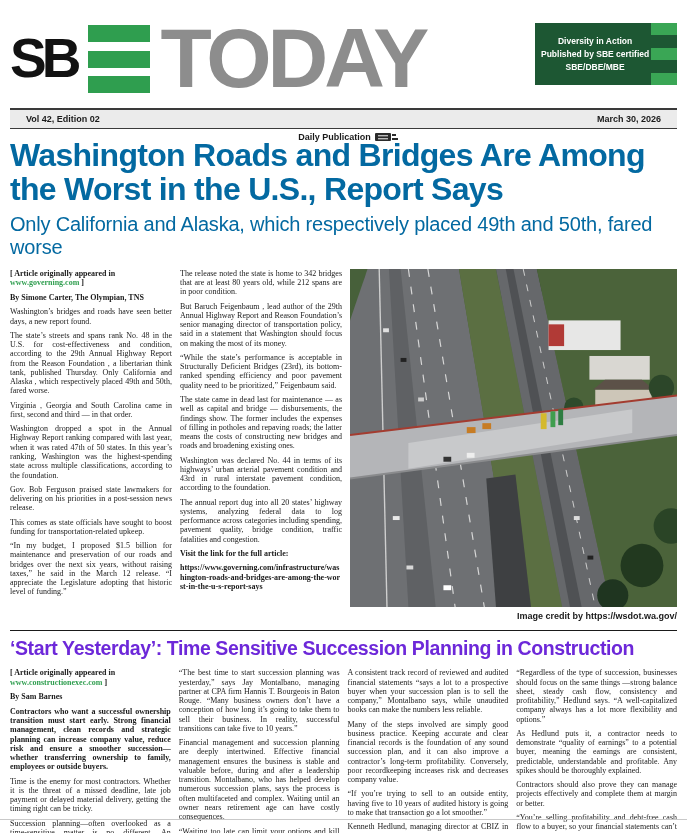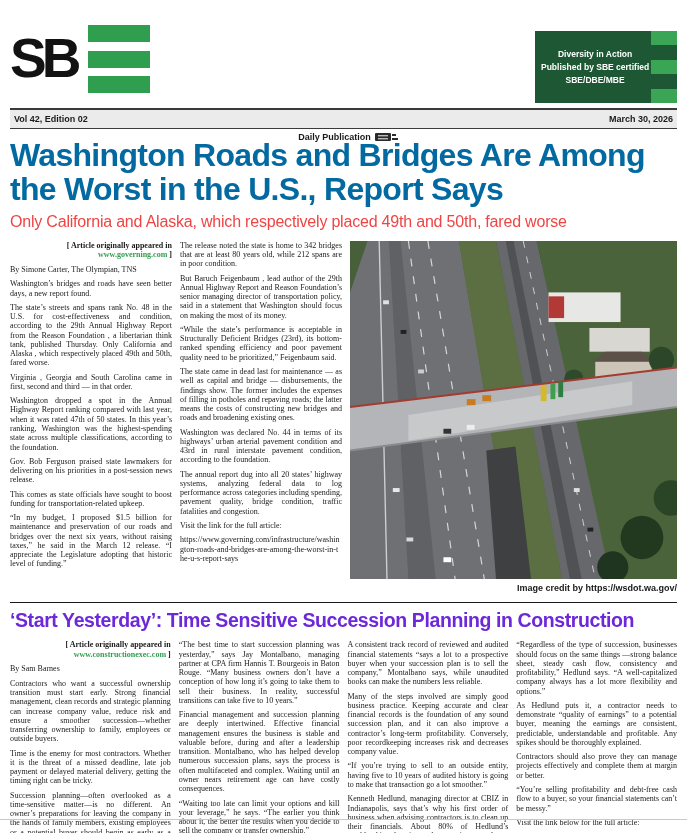--- a/index.html
+++ b/index.html
@@ -7,41 +7,41 @@
   body { font-family:"Liberation Serif", serif; color:#1a1a1a; }
   .page { width:687px; height:833px; background:#fff; overflow:hidden; padding:20px 10px 0 10px; position:relative; }
 
   
   .masthead { display:flex; align-items:stretch; height:80px; margin-bottom:8px; }
   .logo { display:flex; align-items:stretch; }
   .logo-sb { font-family:"Liberation Sans", sans-serif; font-weight:bold; font-size:55px; line-height:76px; letter-spacing:-5px; color:#121212; }
   .logo-bars { width:62px; display:flex; flex-direction:column; justify-content:space-between; padding:5px 0 7px 0; margin:0 10px 0 12px; }
   .logo-bars .bar { height:17px; background:#2f9e4f; }
   .logo-today { font-family:"Liberation Sans", sans-serif; font-weight:bold; font-size:84px; line-height:76px; letter-spacing:-4px; color:#8d8d8d; }
-  .badge { margin-left:auto; width:142px; height:72px; margin-top:11px; display:flex; background:#1d5733; }
+  .badge { margin-left:auto; width:142px; height:62px; margin-top:3px; display:flex; background:#1d5733; }
   .badge-text { flex:1; display:flex; flex-direction:column; justify-content:center; gap:3px; padding:0 2px 0 6px; }
   .badge-text div { color:#fff; font-family:"Liberation Sans", sans-serif; font-weight:bold; font-size:8.5px; text-align:center; white-space:nowrap; }
   .badge-stripes { width:30px; display:flex; flex-direction:column; }
   .badge-stripes div { flex:1; }
   .stripe-light { background:#3aa655; }
   .stripe-dark { background:#1d5733; }
 
   
-  .infobar { display:flex; align-items:center; justify-content:space-between; background:#ebebeb; border-top:2px solid #3a3a3a; border-bottom:1.5px solid #3a3a3a; height:21px; padding:0 4px; font-family:"Liberation Sans", sans-serif; font-weight:bold; font-size:9px; color:#1a1a1a; }
+  .infobar { display:flex; align-items:center; justify-content:space-between; background:#ebebeb; border-top:2px solid #3a3a3a; border-bottom:1.5px solid #3a3a3a; height:21px; padding:0 16px; font-family:"Liberation Sans", sans-serif; font-weight:bold; font-size:9px; color:#1a1a1a; }
   .infobar-center { display:flex; align-items:center; gap:4px;margin-top:36px; }
 
   
   .headline1 { font-family:"Liberation Sans", sans-serif; font-weight:bold; font-size:32px; line-height:1.06; letter-spacing:-0.7px; color:#0369a1; margin-top:10px; }
-  .subhead1 { font-family:"Liberation Sans", sans-serif; font-size:16px; color:#ef4444; margin-top:6px; letter-spacing:-0.2px; }
+  .subhead1 { font-family:"Liberation Sans", sans-serif; font-size:20px; color:#0369a1; margin-top:6px; letter-spacing:-0.2px; }
   .a1-body { display:grid; grid-template-columns:162px 162px 1fr; column-gap:8px; margin-top:10px; }
   .textcol { font-size:8px; line-height:1.16; text-align:justify; }
   .para { margin-bottom:5px; }
-  .para.bold, .para.lead, .para.url { font-weight:normal; }
+  .para.bold, .para.lead, .para.url { font-weight:bold; }
   .para.url { word-break:break-all; }
-  .source-line { text-align:right; font-weight:bold; font-size:8px; line-height:1.2; margin-bottom:5px; }
+  .source-line { text-align:left; font-weight:bold; font-size:8px; line-height:1.2; margin-bottom:5px; }
   .source-link { color:#2f9e4f; }
   .photo-col { display:flex; flex-direction:column; }
   .photo-frame { width:100%; height:338px; overflow:hidden; }
   .photo-frame svg { display:block; width:100%; height:100%; }
   .photo-caption { font-family:"Liberation Sans", sans-serif; font-weight:bold; font-size:9px; text-align:right; margin-top:4px; color:#1a1a1a; }
 
   .rule { border-top:1.2px solid #1a1a1a; margin:9px 0 7px 0; }
 
   
   .headline2 { font-family:"Liberation Sans", sans-serif; font-weight:bold; font-size:19.5px; line-height:1.1; letter-spacing:-0.4px; color:#6d28d9; white-space:nowrap; }
@@ -56,20 +56,21 @@
 <div class="page">
 
   <div class="masthead">
     <div class="logo">
       <span class="logo-sb">SB</span>
       <span class="logo-bars">
         <span class="bar"></span>
           <span class="bar"></span>
           <span class="bar"></span>
       </span>
+      <span class="logo-today">TODAY</span>
     </div>
     <div class="badge">
       <div class="badge-text">
         <div>Diversity in Action</div>
         <div>Published by SBE certified</div>
         <div>SBE/DBE/MBE</div>
       </div>
       <div class="badge-stripes">
         <div class="stripe-light"></div>
           <div class="stripe-dark"></div>

